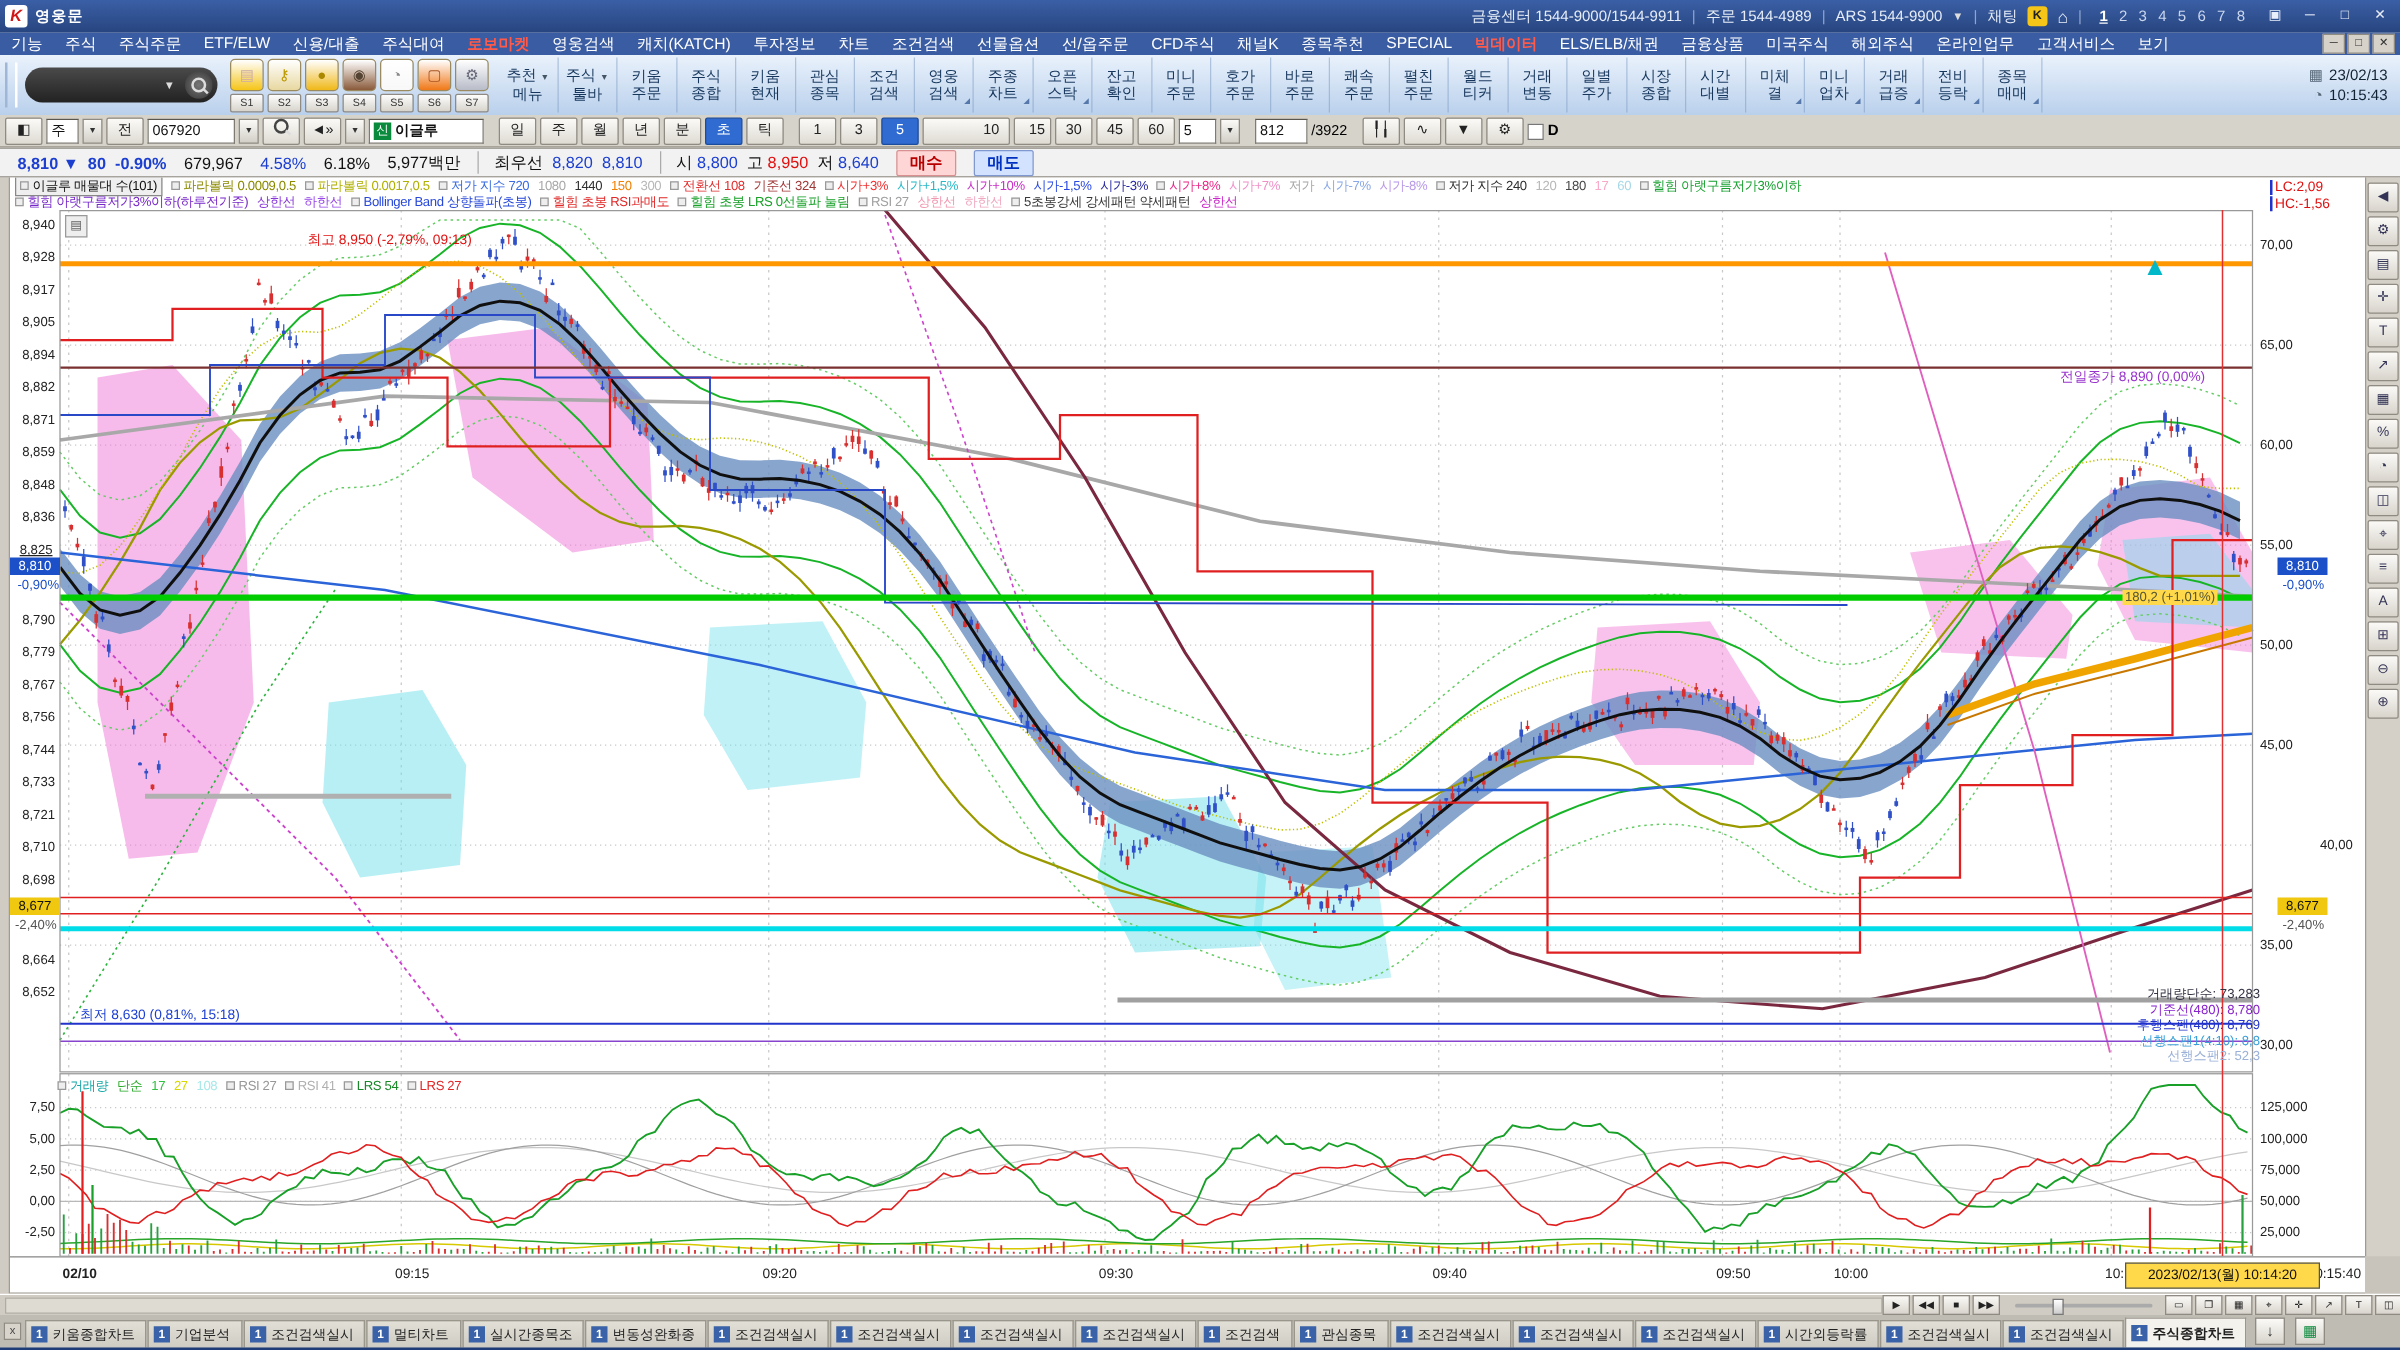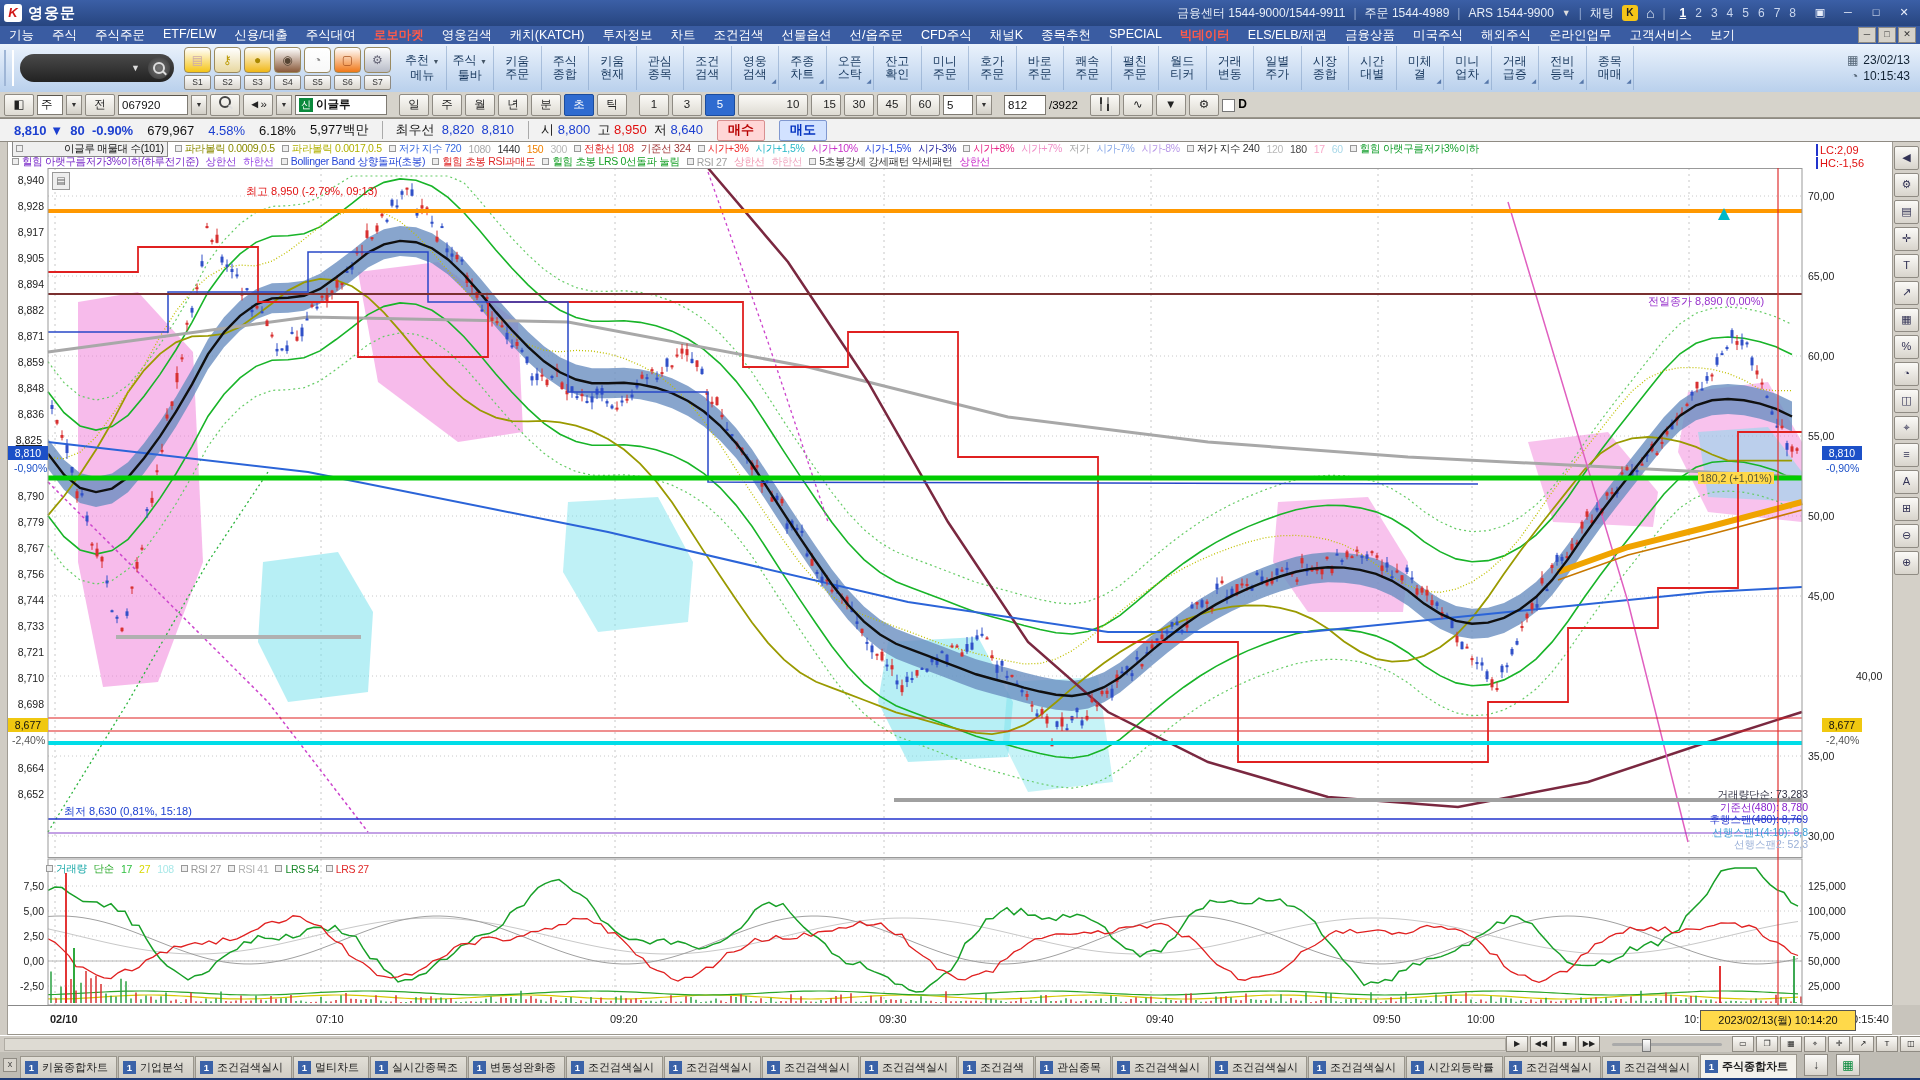--- a/index.html
+++ b/index.html
@@ -4,21 +4,21 @@
 <style>
   html,body{margin:0;padding:0;width:1920px;height:1080px;overflow:hidden;
     font-family:"Liberation Sans","DejaVu Sans",sans-serif;font-size:12px;
     -webkit-font-smoothing:antialiased;}
   #root{position:absolute;inset:0;background:#c8c4bc;}
   
   .titlebar{position:absolute;left:0;top:0;width:1920px;height:26px;
     background:linear-gradient(#3b5fa6,#27457f);color:#fff;display:flex;align-items:center;}
   .logo{width:18px;height:18px;background:#fff;border-radius:3px;color:#d01818;
     font-weight:bold;font-style:italic;text-align:center;line-height:18px;margin:0 6px 0 4px;font-size:13px;}
-  .apptitle{font-size:15px;font-weight:bold;letter-spacing:1px;}
+  .apptitle{font-size:12px;font-weight:bold;letter-spacing:1px;}
   .t-right{margin-left:auto;display:flex;align-items:center;gap:8px;padding-right:6px;font-size:12px;color:#e6edf8;}
   .t-sep{color:#8fa5cd;}
   .t-num{display:flex;gap:9px;font-size:12px;color:#c9d6ee;margin:0 6px;}
   .t-num span:first-child{color:#fff;font-weight:bold;text-decoration:underline;}
   .t-btn{width:20px;height:18px;text-align:center;line-height:17px;color:#e8eefb;font-size:11px;cursor:default;}
   .chatic{width:16px;height:16px;background:#f5c518;border-radius:3px;color:#222;
     font-size:10px;font-weight:bold;text-align:center;line-height:16px;}
   
   .menubar{position:absolute;left:0;top:26px;width:1920px;height:18px;background:#3a5ca2;
     display:flex;align-items:center;color:#fff;}
@@ -399,21 +399,21 @@
     <span class="pb-buy">매수</span>
     <span class="pb-sell">매도</span>
   </div>
 
   <div id="leftstrip"></div>
 
   <div id="chartwhite">
     <div class="lg-row" id="legend1" style="top:0;">
         <span class="seg lg-frame">
           <span class="lg-b"></span>
-          <span style="color: rgb(17, 17, 17); margin-left: 38px;">이글루 매물대 수(101)</span>
+          <span style="color: rgb(17, 17, 17);">이글루 매물대 수(101)</span>
         </span>
         <span class="seg">
           <span class="lg-b"></span>
           <span style="color: rgb(138, 138, 0);">파라볼릭 0.0009,0.5</span>
         </span>
         <span class="seg">
           <span class="lg-b"></span>
           <span style="color: rgb(176, 176, 0);">파라볼릭 0.0017,0.5</span>
         </span>
         <span class="seg">
@@ -1765,21 +1765,21 @@
             <span style="color: rgb(224, 40, 40);">LRS 27</span>
           </span>
         </div>
         <div style="position: absolute; left: 44px; top: 30px; width: 16px; height: 16px; border: 1px solid rgb(153, 153, 153); background: rgb(238, 238, 238); text-align: center; line-height: 15px; font-size: 10px; color: rgb(102, 102, 102);">▤</div>
       </div>
   </div>
 
   <div id="xaxis">
     <div id="xlabels">
         <div class="xl" style="left: 42px; font-weight: bold;">02/10</div>
-        <div class="xl" style="left: 308px;">07:10</div>
+        <div class="xl" style="left: 308px;">09:15</div>
         <div class="xl" style="left: 602px;">09:20</div>
         <div class="xl" style="left: 871px;">09:30</div>
         <div class="xl" style="left: 1138px;">09:40</div>
         <div class="xl" style="left: 1365px;">09:50</div>
         <div class="xl" style="left: 1459px;">10:00</div>
         <div class="xl" style="left: 1676px;">10:1</div>
       </div>
     <div class="cursorbox">2023/02/13(월) 10:14:20</div>
     <div class="xl" style="left:1838px;z-index:1;">10:15:40</div>
   </div>

